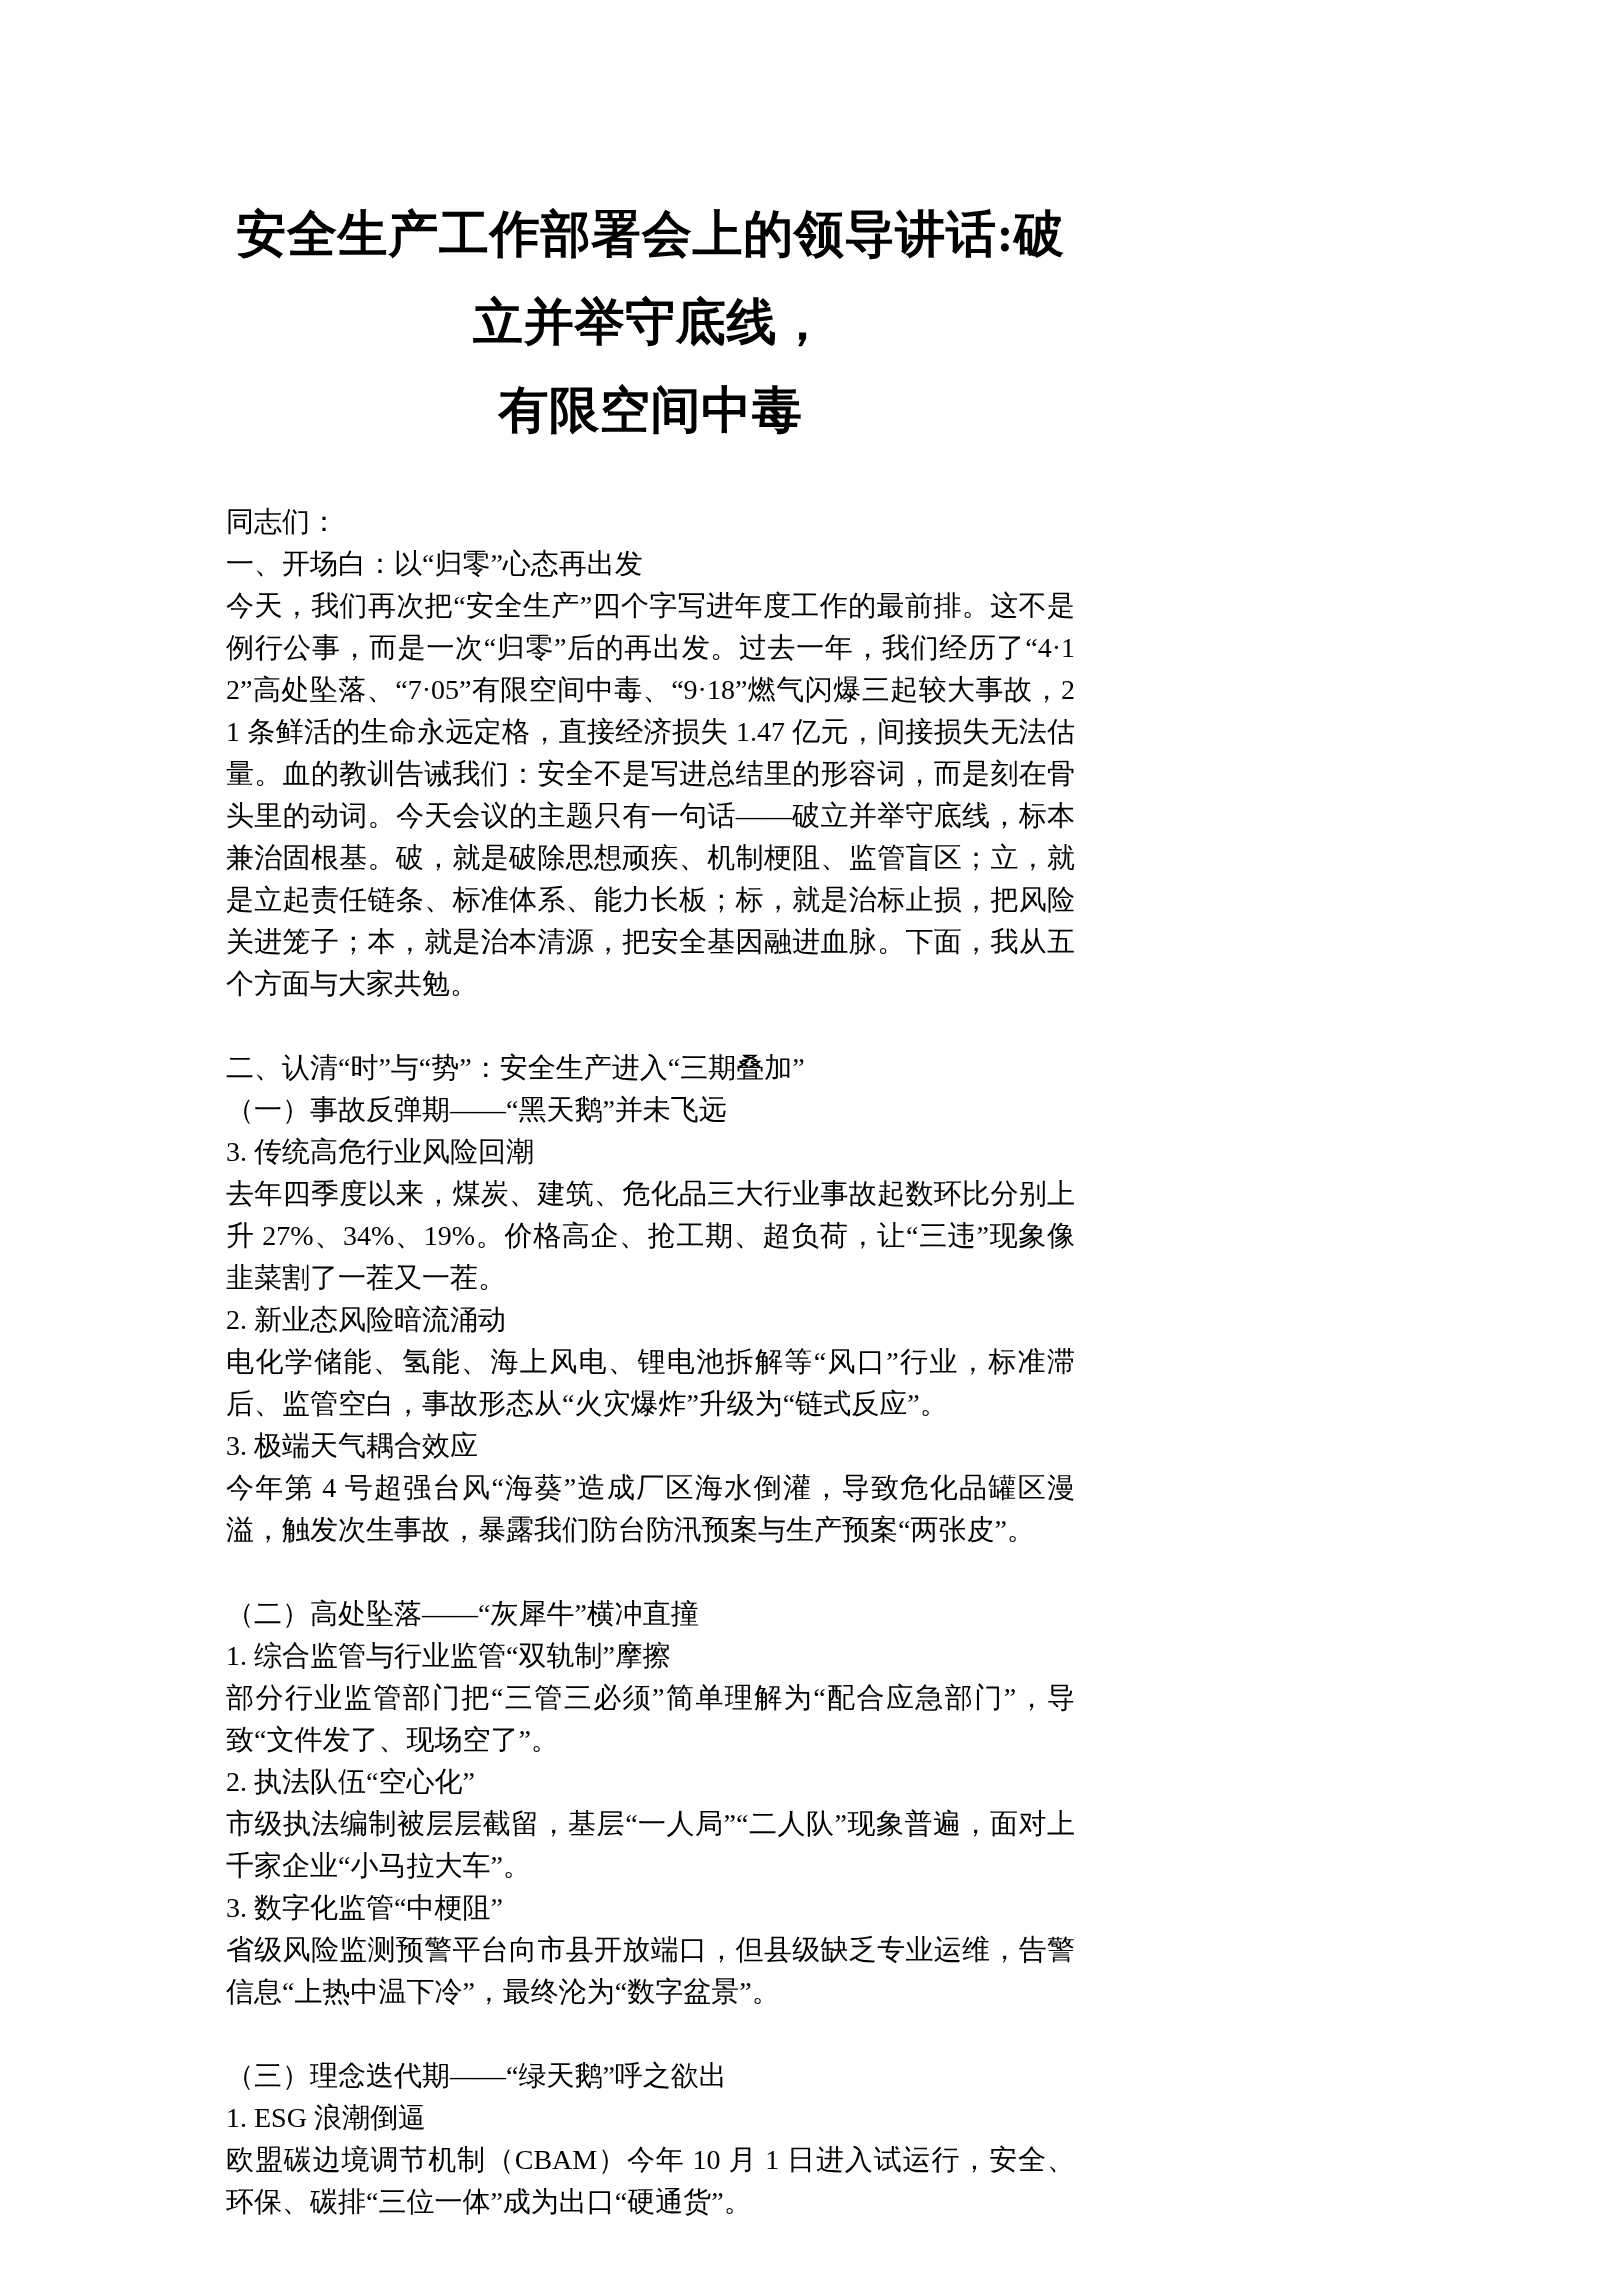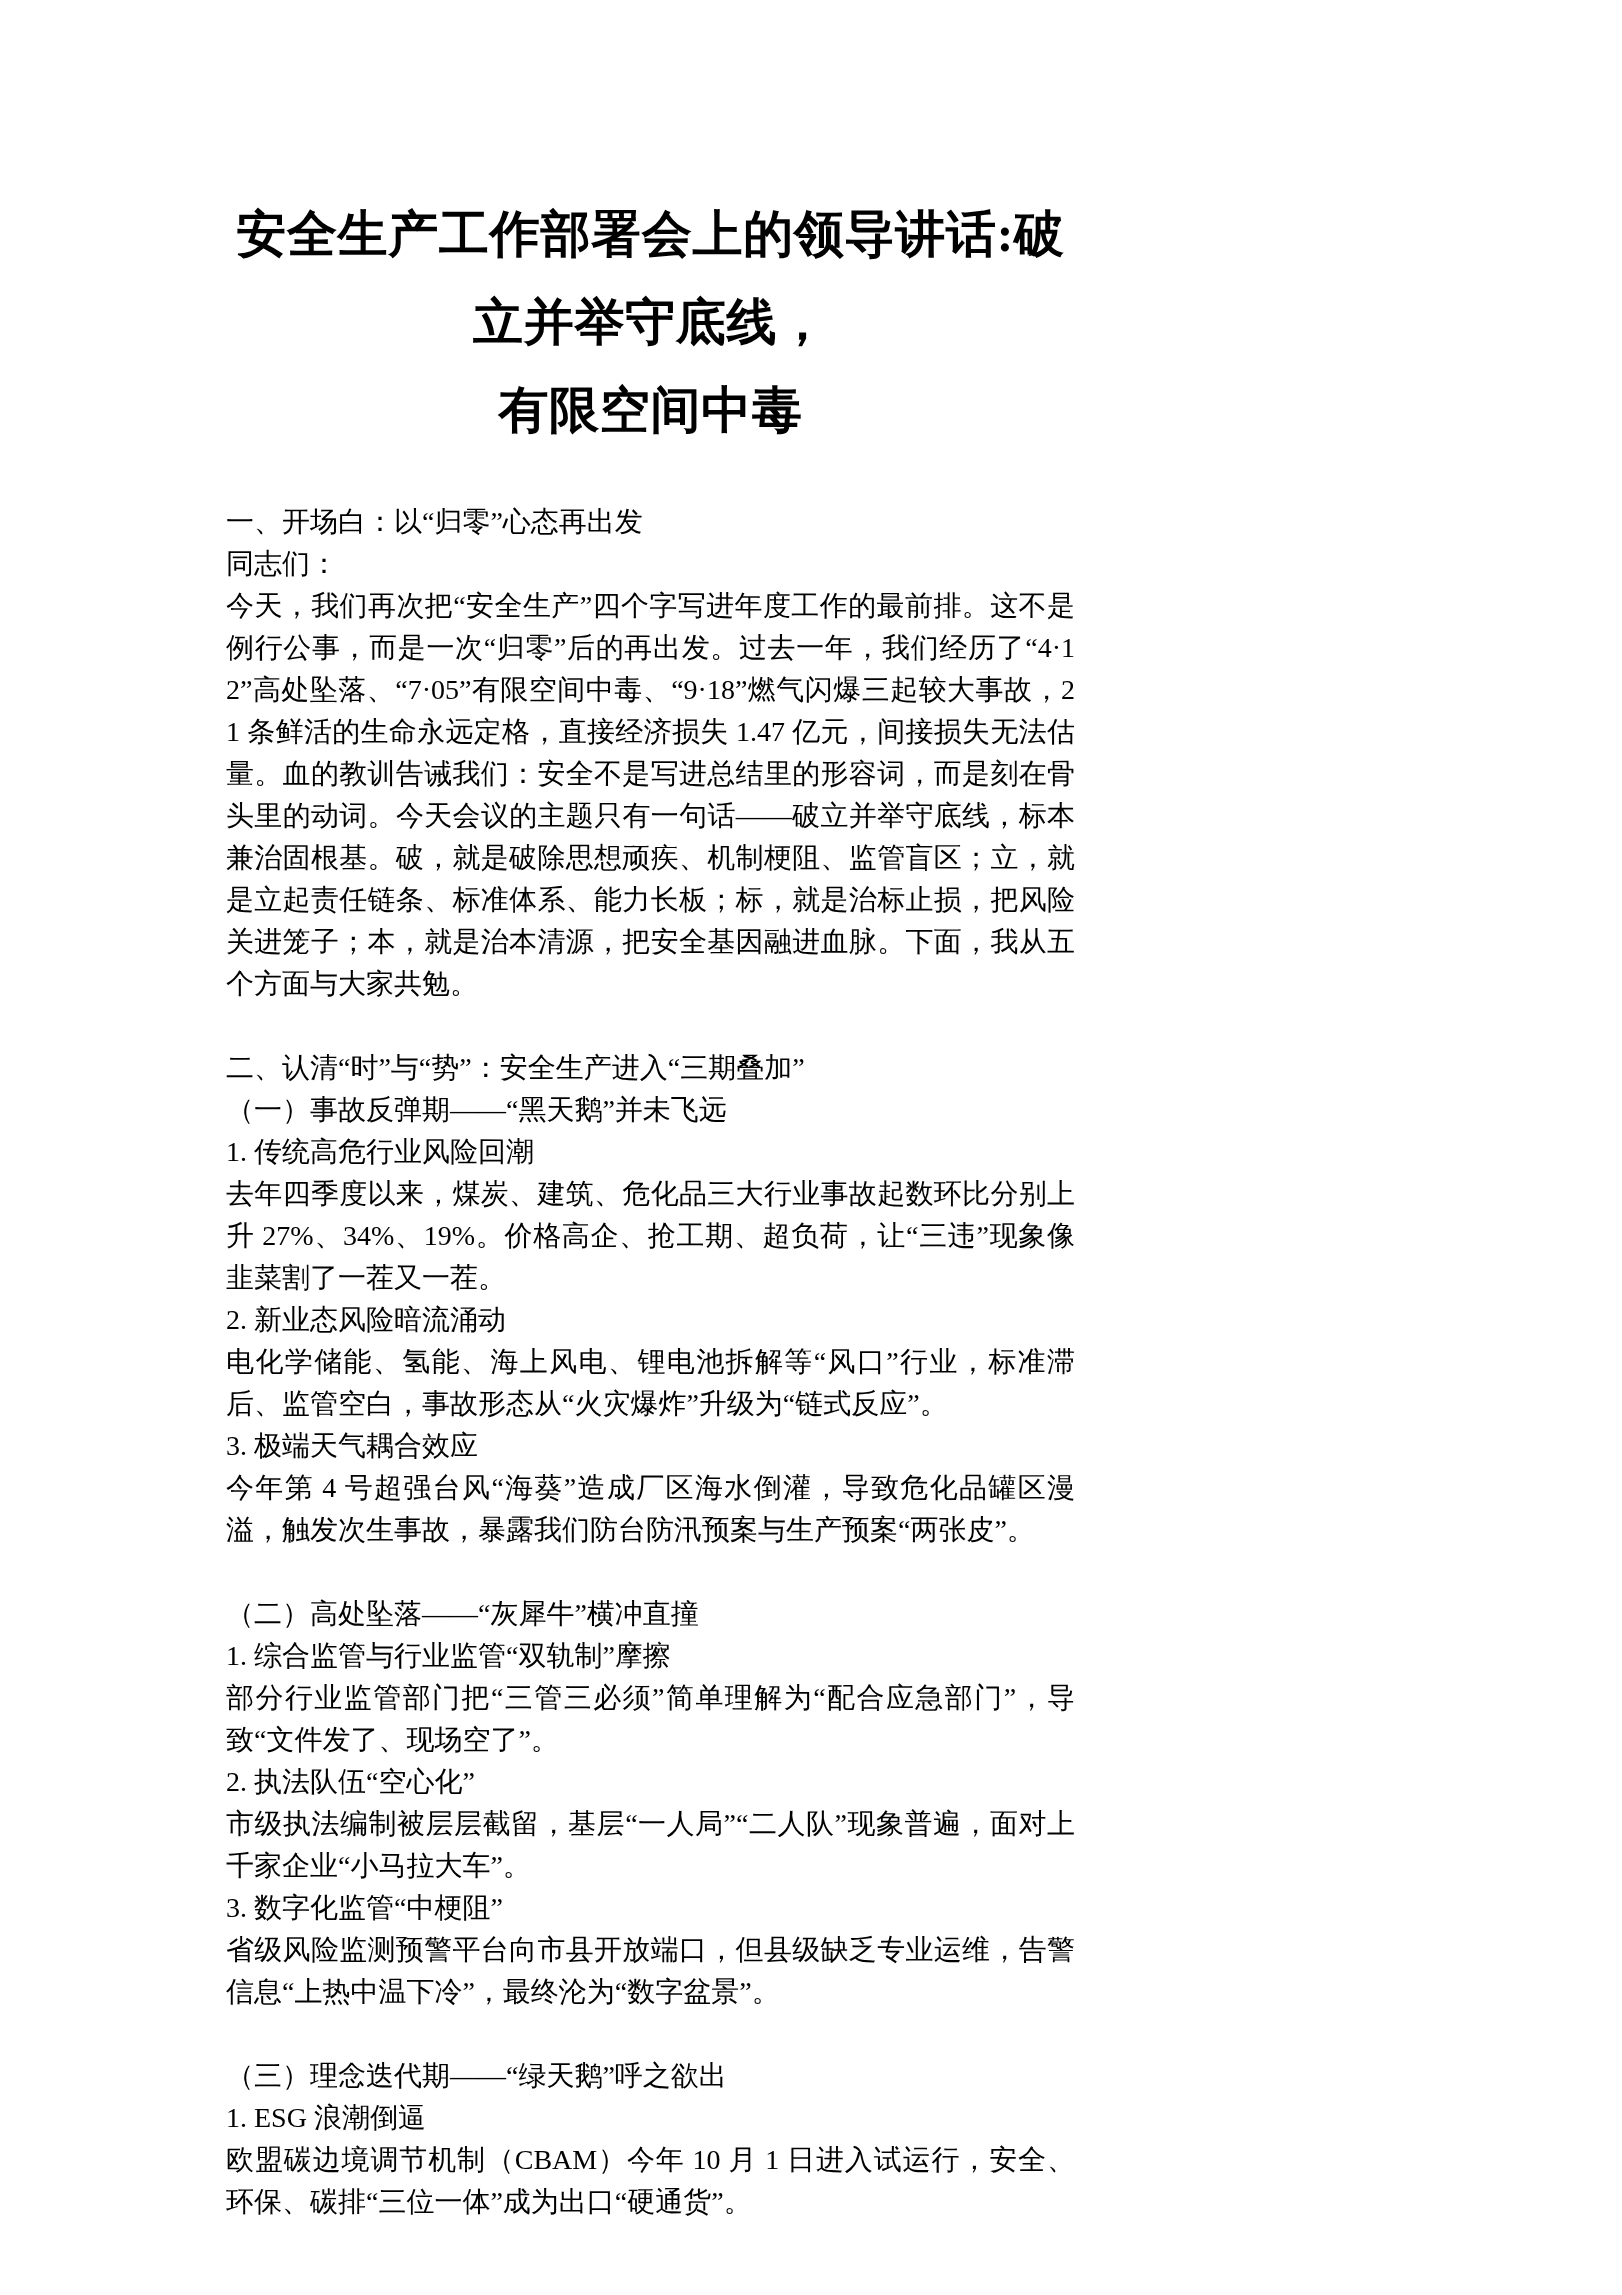--- a/index.html
+++ b/index.html
@@ -40,27 +40,27 @@
 <body>
 
 <div class="page">
 
   <h1 class="doc-title">
     <span class="title-line">安全生产工作部署会上的领导讲话:破立并举守底线，</span>
     <span class="title-line">有限空间中毒</span>
   </h1>
 
   <div class="doc-body">
+    <p class="para">同志们：</p>
     <p class="para">一、开场白：以“归零”心态再出发</p>
-    <p class="para">同志们：</p>
     <p class="para">今天，我们再次把“安全生产”四个字写进年度工作的最前排。这不是例行公事，而是一次“归零”后的再出发。过去一年，我们经历了“4·12”高处坠落、“7·05”有限空间中毒、“9·18”燃气闪爆三起较大事故，21 条鲜活的生命永远定格，直接经济损失 1.47 亿元，间接损失无法估量。血的教训告诫我们：安全不是写进总结里的形容词，而是刻在骨头里的动词。今天会议的主题只有一句话——破立并举守底线，标本兼治固根基。破，就是破除思想顽疾、机制梗阻、监管盲区；立，就是立起责任链条、标准体系、能力长板；标，就是治标止损，把风险关进笼子；本，就是治本清源，把安全基因融进血脉。下面，我从五个方面与大家共勉。</p>
     <p class="para"></p>
     <p class="para">二、认清“时”与“势”：安全生产进入“三期叠加”</p>
     <p class="para">（一）事故反弹期——“黑天鹅”并未飞远</p>
-    <p class="para">1. 传统高危行业风险回潮</p>
+    <p class="para">3. 传统高危行业风险回潮</p>
     <p class="para">去年四季度以来，煤炭、建筑、危化品三大行业事故起数环比分别上升 27%、34%、19%。价格高企、抢工期、超负荷，让“三违”现象像韭菜割了一茬又一茬。</p>
     <p class="para">2. 新业态风险暗流涌动</p>
     <p class="para">电化学储能、氢能、海上风电、锂电池拆解等“风口”行业，标准滞后、监管空白，事故形态从“火灾爆炸”升级为“链式反应”。</p>
     <p class="para">3. 极端天气耦合效应</p>
     <p class="para">今年第 4 号超强台风“海葵”造成厂区海水倒灌，导致危化品罐区漫溢，触发次生事故，暴露我们防台防汛预案与生产预案“两张皮”。</p>
     <p class="para"></p>
     <p class="para">（二）高处坠落——“灰犀牛”横冲直撞</p>
     <p class="para">1. 综合监管与行业监管“双轨制”摩擦</p>
     <p class="para">部分行业监管部门把“三管三必须”简单理解为“配合应急部门”，导致“文件发了、现场空了”。</p>
     <p class="para">2. 执法队伍“空心化”</p>

